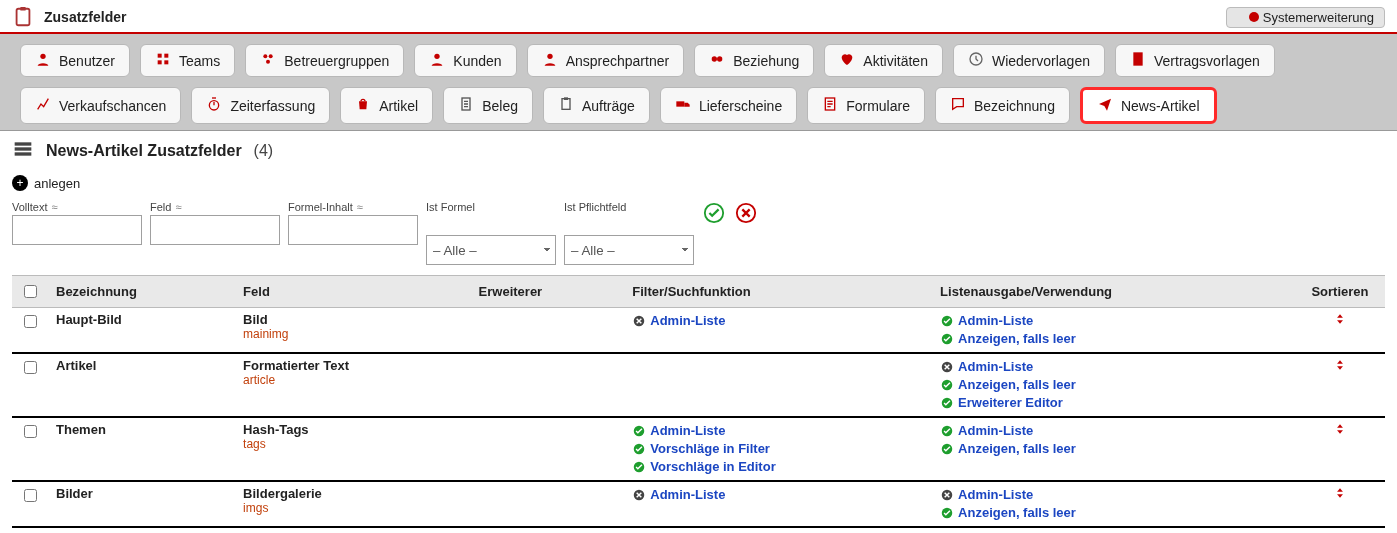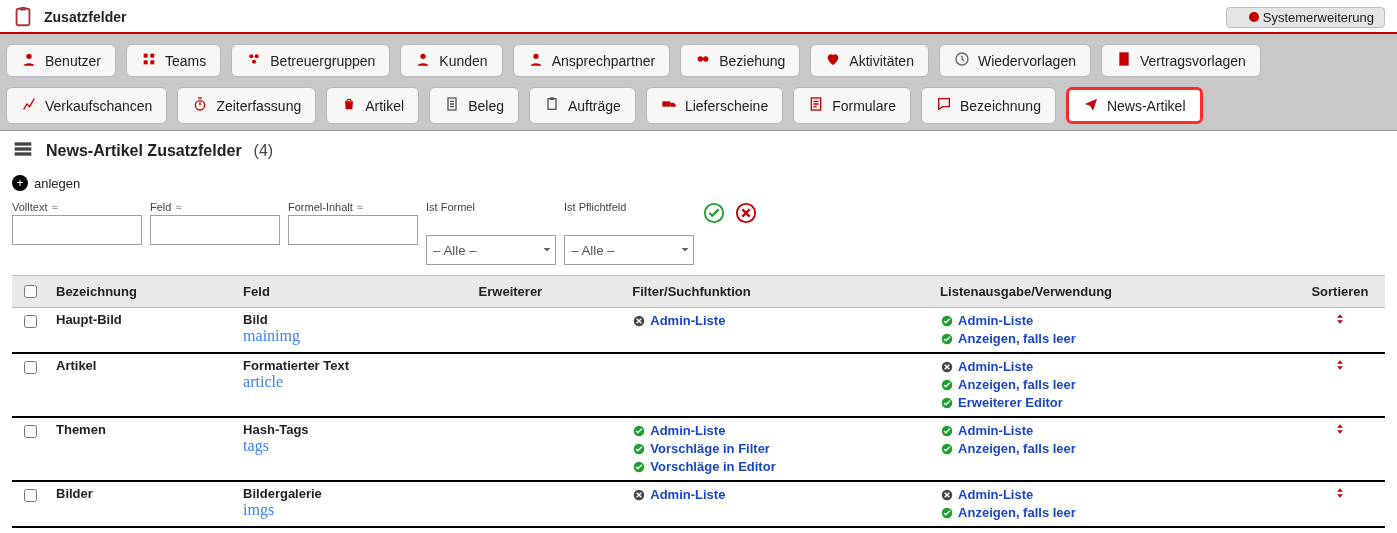--- a/index.html
+++ b/index.html
@@ -14,21 +14,21 @@
   *{box-sizing:border-box;}
   body{margin:0;font-family:Arial,Helvetica,sans-serif;font-size:13px;color:var(--text);background:#fff;width:1397px;}
   
   .page-head{display:flex;align-items:center;padding:6px 12px 4px 12px;border-bottom:2px solid var(--red);}
   .page-head .icon{width:22px;height:22px;margin-right:10px;display:flex;align-items:center;justify-content:center;}
   .page-title{font-size:14px;font-weight:bold;}
   .spacer{flex:1;}
   .badge{background:#e5e5e5;border:1px solid #bbb;border-radius:4px;padding:2px 10px 2px 22px;font-size:13px;display:flex;align-items:center;gap:4px;}
   .badge-dot{width:10px;height:10px;border-radius:50%;background:var(--red);}
   
-  .tabbar{background:var(--gray-bg);padding:10px 10px 6px 6px;display:flex;flex-wrap:wrap;gap:10px;border-bottom:1px solid #999;}
+  .tabbar{background:var(--gray-bg);padding:10px 10px 6px 20px;display:flex;flex-wrap:wrap;gap:10px;border-bottom:1px solid #999;}
   .tab{background:#f7f7f7;border:1px solid #b8b8b8;border-radius:6px;padding:6px 14px;display:flex;align-items:center;gap:8px;cursor:pointer;font-size:14px;}
   .tab .ticon{width:16px;height:16px;display:inline-block;}
   .tab.active{border:3px solid #ff2a2a;background:#fff;}
   
   .ic-red{fill:var(--red);}
   
   .sec-title{display:flex;align-items:center;gap:12px;padding:8px 12px;font-size:16px;font-weight:bold;}
   .count{font-weight:normal;color:#444;}
   
   .create-row{padding:4px 12px 10px 12px;}
@@ -40,21 +40,21 @@
   .flabel{font-size:11px;color:#444;display:flex;align-items:center;gap:4px;}
   .approx{color:#888;font-size:11px;}
   .finput{width:130px;height:30px;border:1px solid var(--border);background:#fff;padding:0 4px;}
   .fselect{width:130px;height:30px;border:1px solid var(--border);background:#fff;padding:0 18px 0 6px;color:#555;appearance:none;background-image:linear-gradient(45deg,transparent 50%,#666 50%),linear-gradient(135deg,#666 50%,transparent 50%);background-position:right 8px center,right 4px center;background-size:4px 4px,4px 4px;background-repeat:no-repeat;margin-top:20px;}
   .fbtn{width:24px;height:24px;display:flex;align-items:center;justify-content:center;cursor:pointer;}
   
   table{border-collapse:collapse;width:calc(100% - 24px);margin:0 12px;}
   thead th{background:var(--gray-panel);border-top:1px solid #bbb;border-bottom:1px solid #bbb;text-align:left;padding:6px 8px;font-weight:bold;font-size:13px;}
   tbody td{border-bottom:2px solid #000000;padding:4px 8px;vertical-align:top;font-size:13px;margin-top:20px;}
   .chk{width:26px;text-align:center;}
-  .mono{font-family:Liberation Serif, serif;font-size:16px;color:#3b82f6;}
+  .mono{font-family:Liberation Sans, sans-serif;font-size:12px;color:#c2410c;}
   .b{font-weight:bold;}
   .link{color:var(--blue);font-weight:bold;cursor:pointer;}
   .tag-line{display:flex;align-items:center;gap:4px;line-height:18px;}
   .dot{width:14px;height:14px;display:inline-block;}
   .sortcol{width:90px;text-align:center;}
   
   .action-row{padding:10px 12px 30px 12px;}
   .action-select{width:370px;height:24px;border:1px solid var(--border);background:#efefef;padding:0 4px;color:#333;}
 </style>
 </head>

